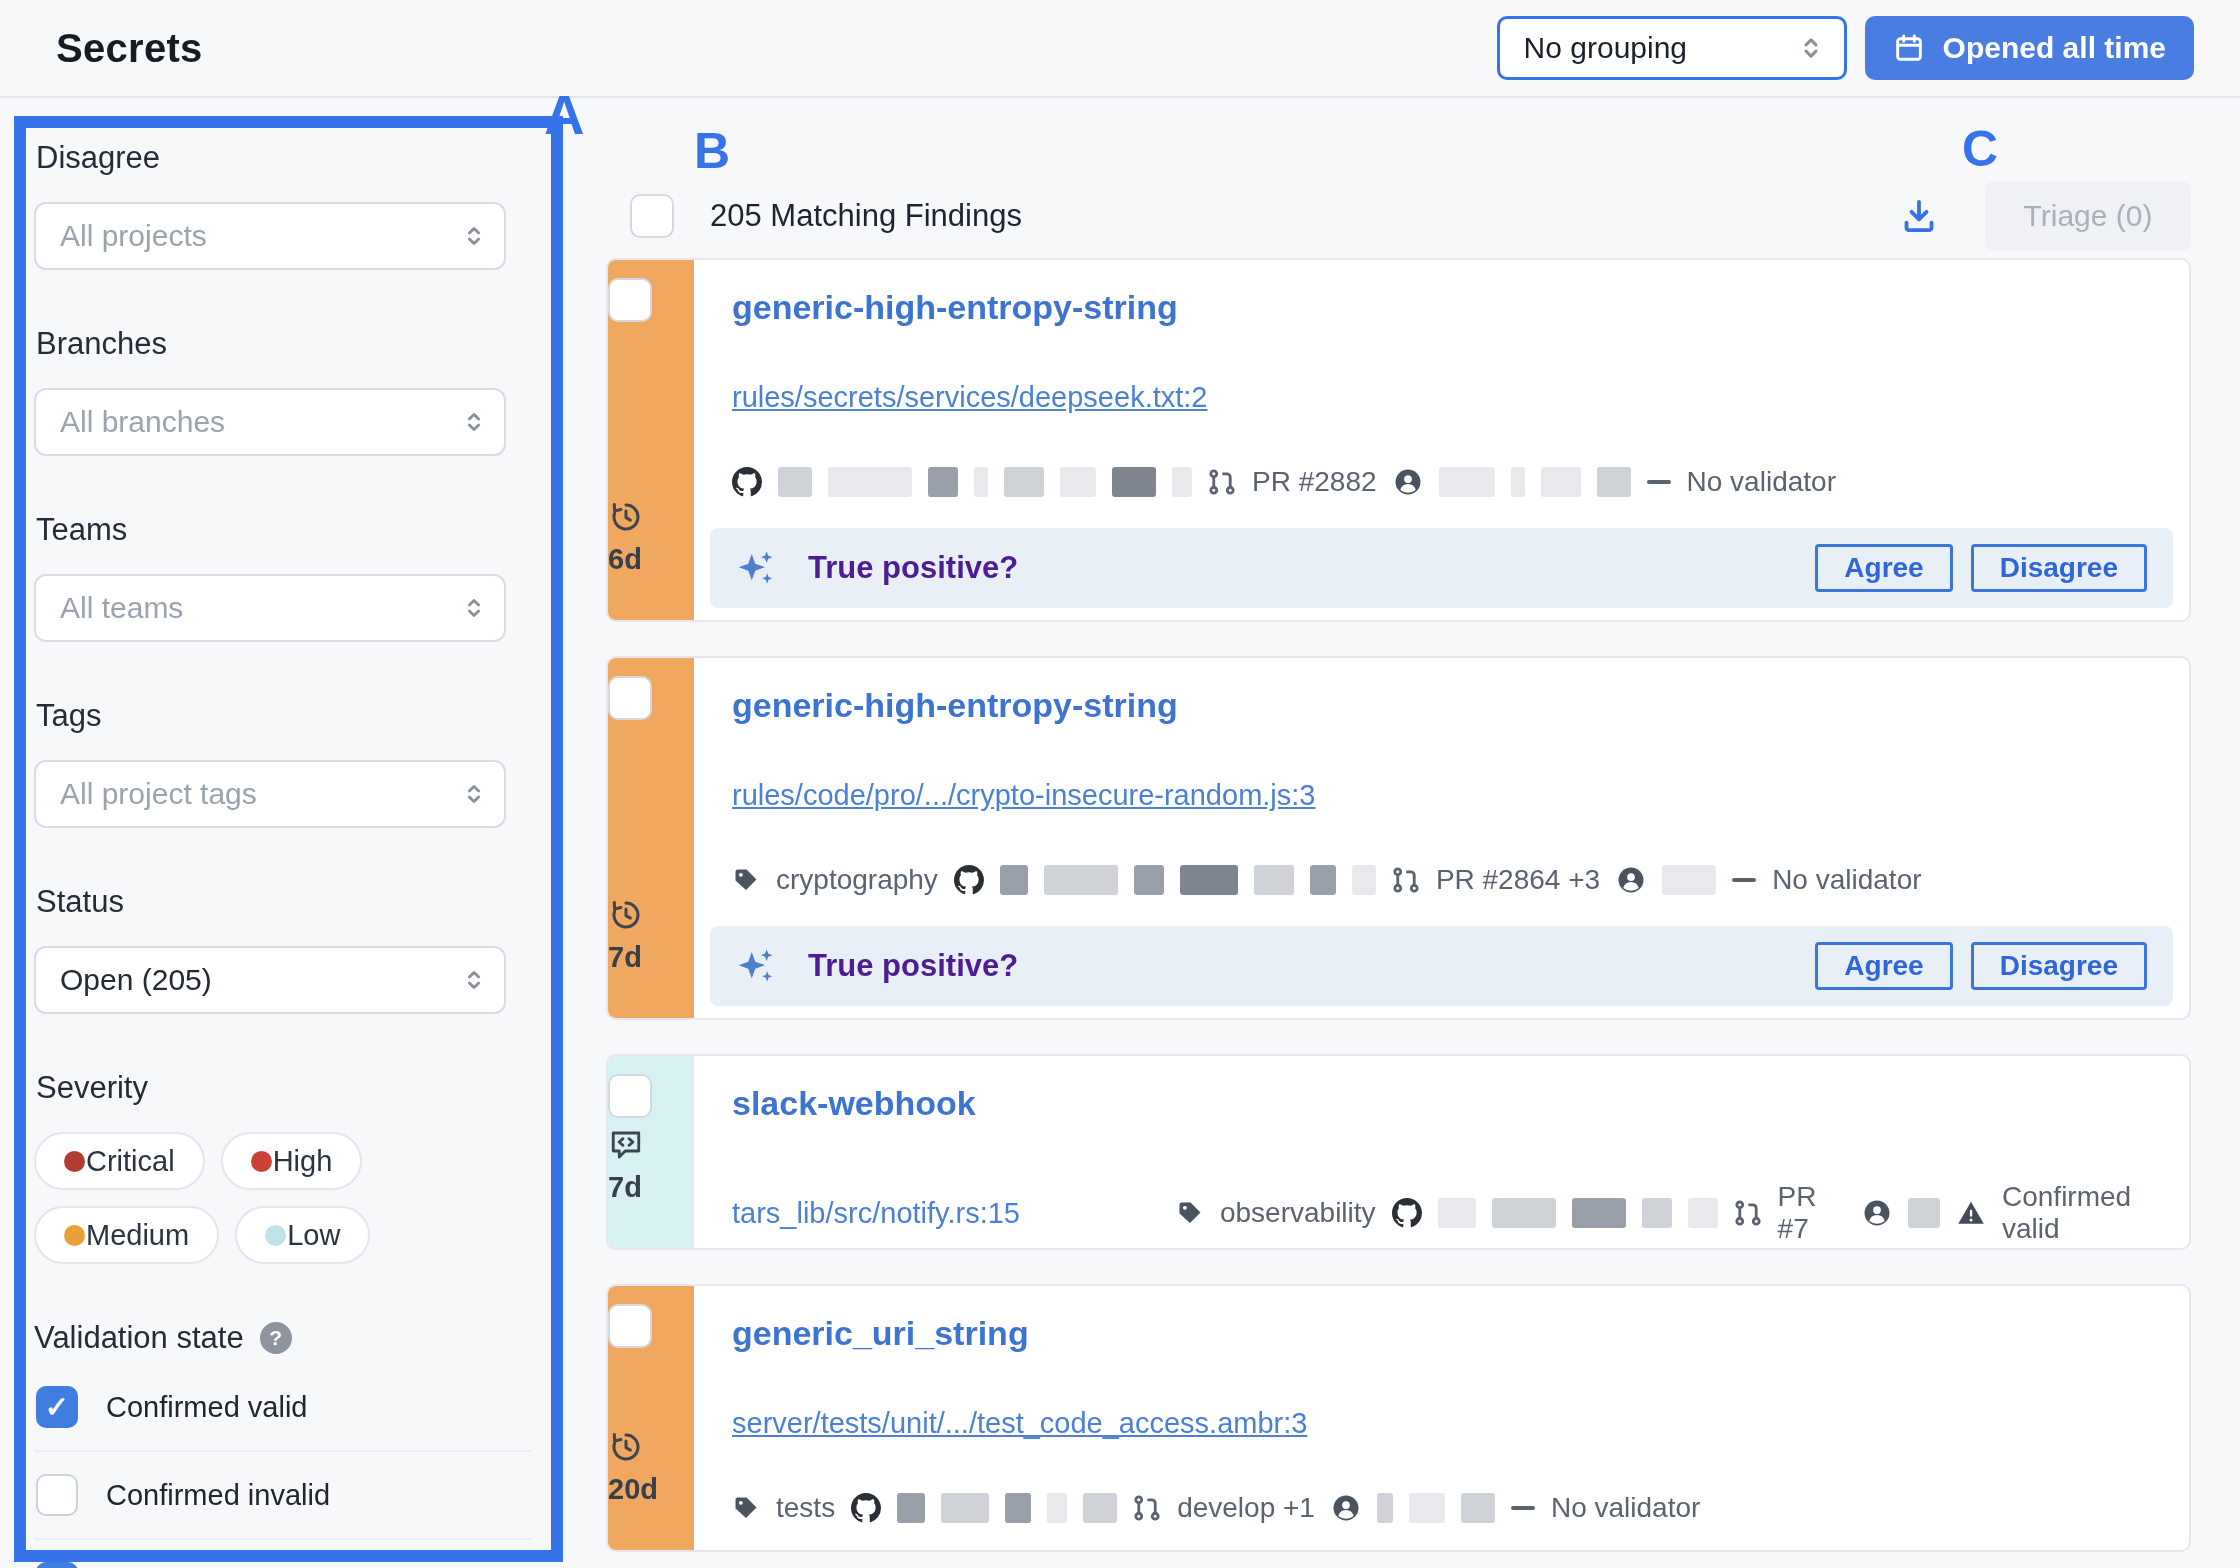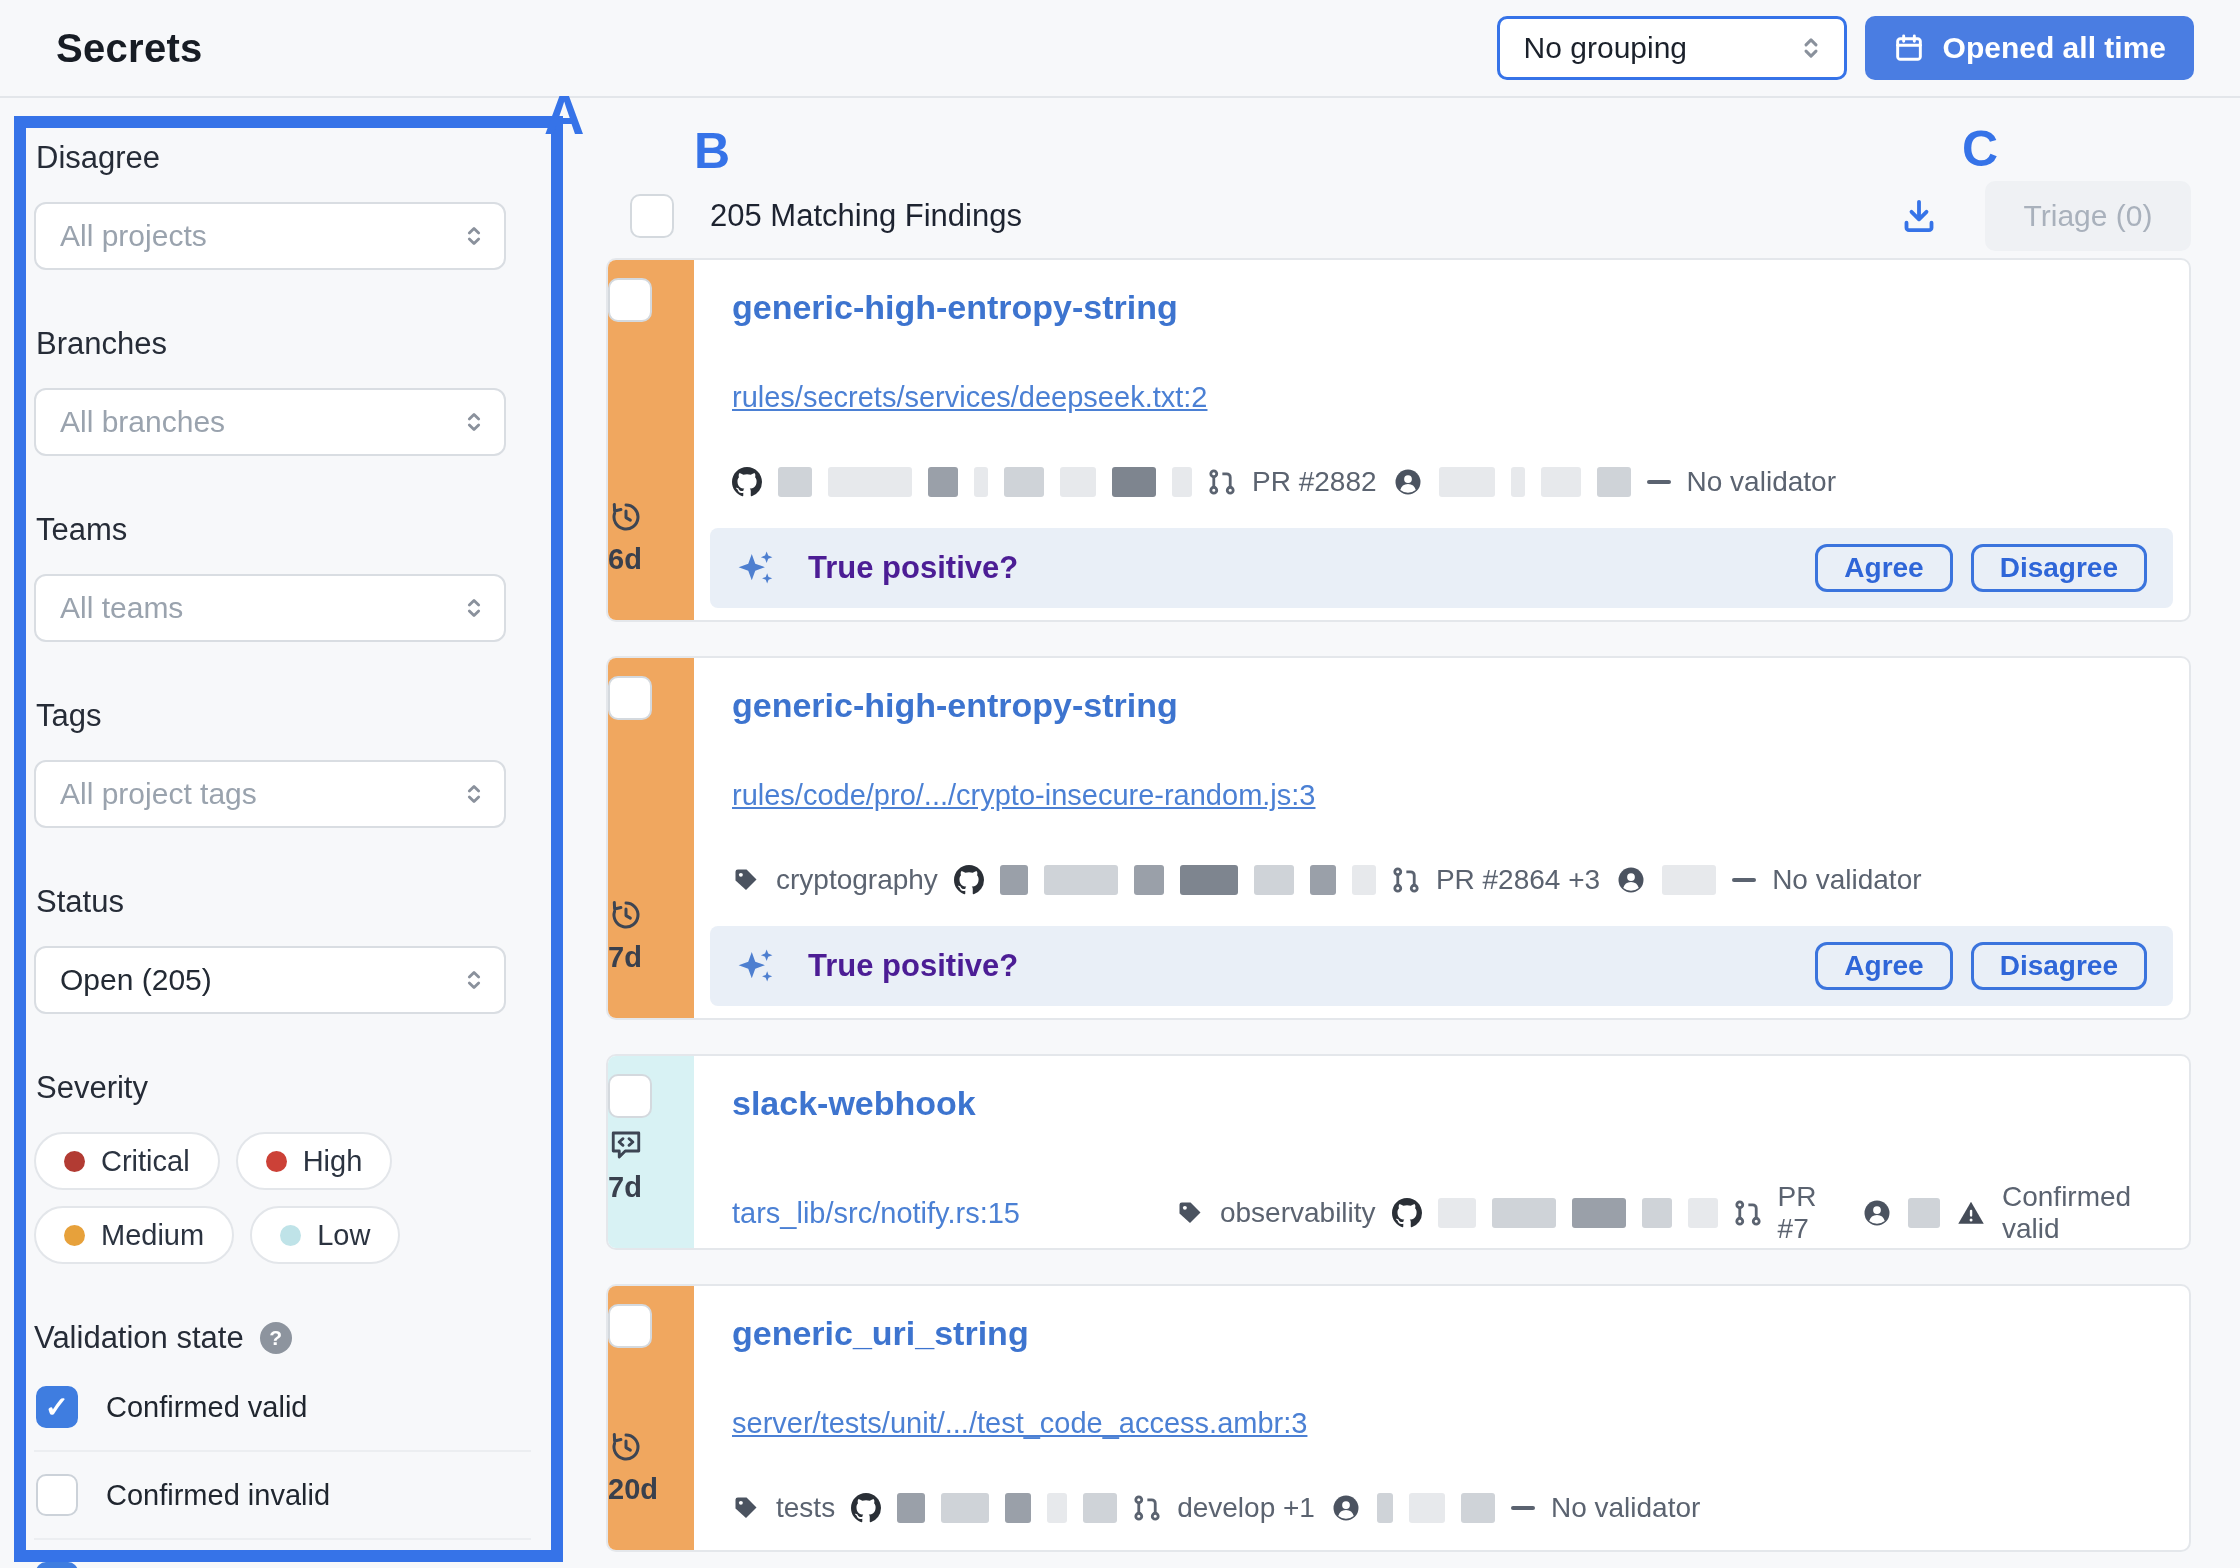--- a/index.html
+++ b/index.html
@@ -34,21 +34,21 @@
   .f-label { font-size:31px; color:#262c37; margin:0 0 26px 2px; }
   .f-section { margin-bottom:56px; }
   .f-select { height:68px; width:472px; background:#fff; border:2px solid #d9dde2;
     border-radius:12px; display:flex; align-items:center; padding:0 16px 0 24px;
     font-size:30px; color:#9aa3ae; cursor:pointer; }
   .f-select .stxt { flex:1; }
   .f-select.has-value { color:#232a34; }
   .chev { flex:none; }
   .chip-row { display:flex; gap:16px; margin-bottom:16px; }
   .chip { height:58px; border:2px solid #e3e6ea; border-radius:29px; background:#fff;
-    display:inline-flex; align-items:center; gap:16px; padding:0 28px;
+    display:inline-flex; align-items:center; gap:1px; padding:0 28px;
     font-size:29px; color:#2b3340; cursor:pointer; }
   .dot { width:21px; height:21px; border-radius:50%; flex:none; }
   .vs-head { display:flex; align-items:center; gap:16px; margin-bottom:8px; }
   .vs-head .f-label { margin:0; }
   .help { width:32px; height:32px; border-radius:50%; background:#8d949e; color:#fff;
     font-size:21px; font-weight:bold; display:flex; align-items:center; justify-content:center; cursor:pointer; }
   .v-row { display:flex; align-items:center; gap:28px; padding:22px 2px; border-bottom:2px solid #eceef1; }
   .v-row:last-child { border-bottom:none; }
   .v-check { width:42px; height:42px; border:2px solid #ccd2d9; border-radius:10px;
     background:#fff; flex:none; display:flex; align-items:center; justify-content:center; cursor:pointer; }
@@ -80,21 +80,21 @@
     font-size:28px; color:#5b6370; white-space:nowrap; }
   .row2 { display:flex; align-items:center; gap:16px; margin:58px 0 0 22px;
     font-size:28px; color:#5b6370; }
   .row2 .f-path { margin-right:140px; }
   .blk { height:30px; border-radius:3px; display:inline-block; flex:none; }
   .s1 { background:#e7e9ec; } .s2 { background:#cfd3d8; } .s3 { background:#9aa0a9; } .s4 { background:#7e858f; }
   .dash { width:24px; height:4px; background:#5b6370; border-radius:2px; flex:none; }
   .banner { margin-top:30px; background:#e9eff7; border-radius:8px; height:86px;
     display:flex; align-items:center; padding:0 26px 0 26px; }
   .banner .q { font-size:31px; font-weight:bold; color:#4c1d95; margin-left:30px; }
-  .btn-outline { height:48px; border:3px solid #3b74dd; border-radius:12px; color:#2f66d8;
+  .btn-outline { height:48px; border:3px solid #3b74dd; border-radius:4px; color:#2f66d8;
     font-size:28px; font-weight:bold; background:transparent; padding:0 26px;
     cursor:pointer; font-family:inherit; }
   .btn-outline + .btn-outline { margin-left:18px; }
   .push { margin-left:auto; }
   .icn { flex:none; display:inline-flex; }
 </style>
 </head>
 <body>
 
 <header class="topbar">

